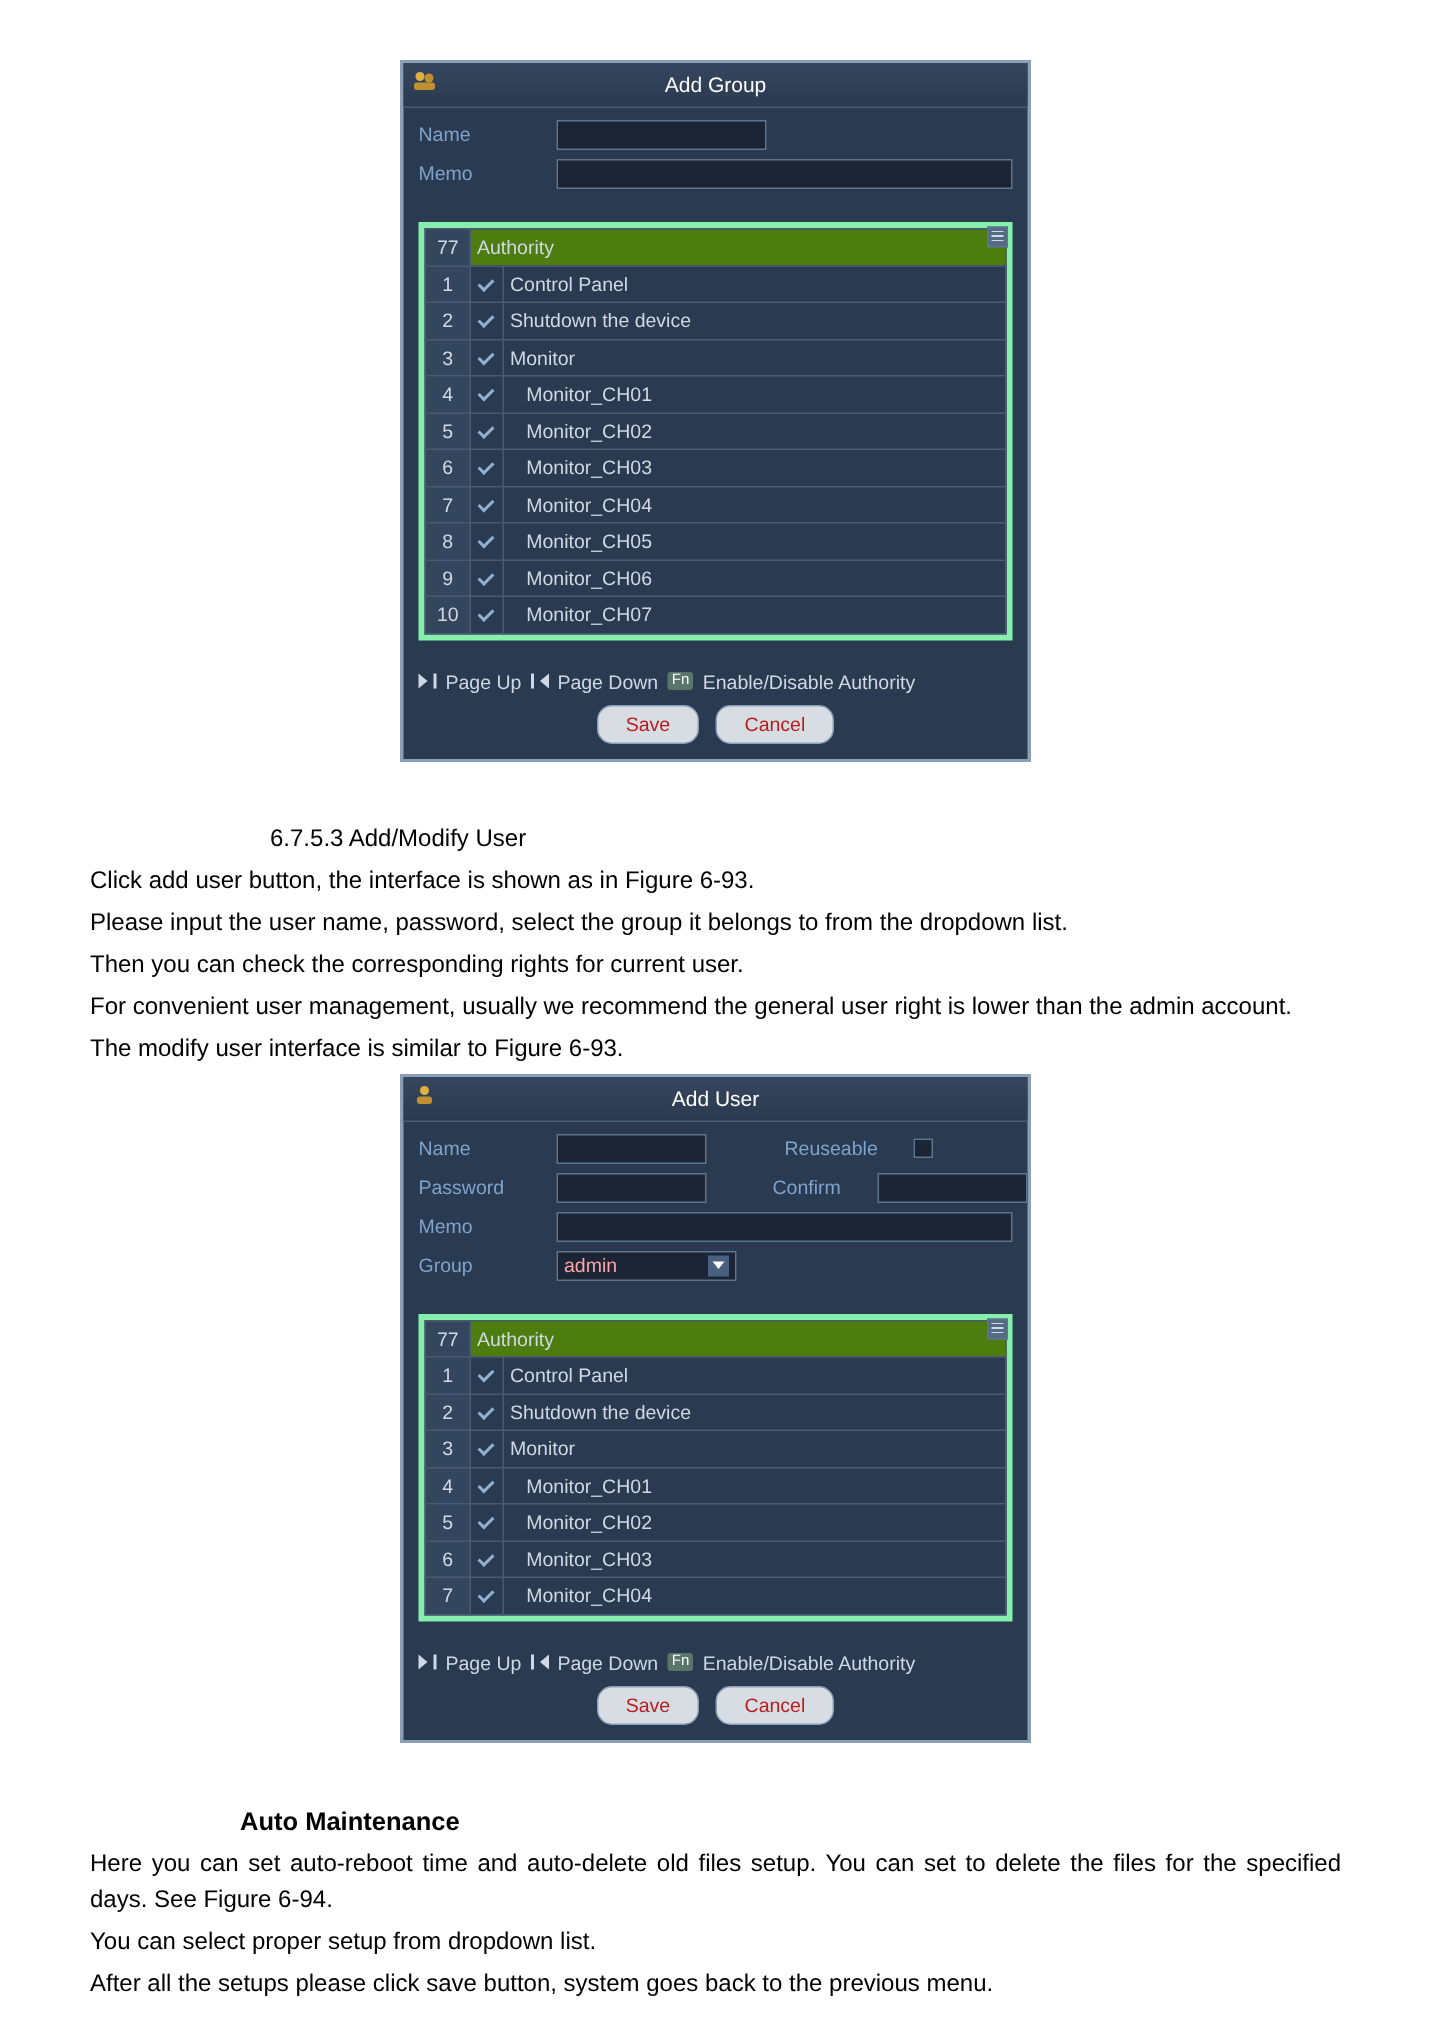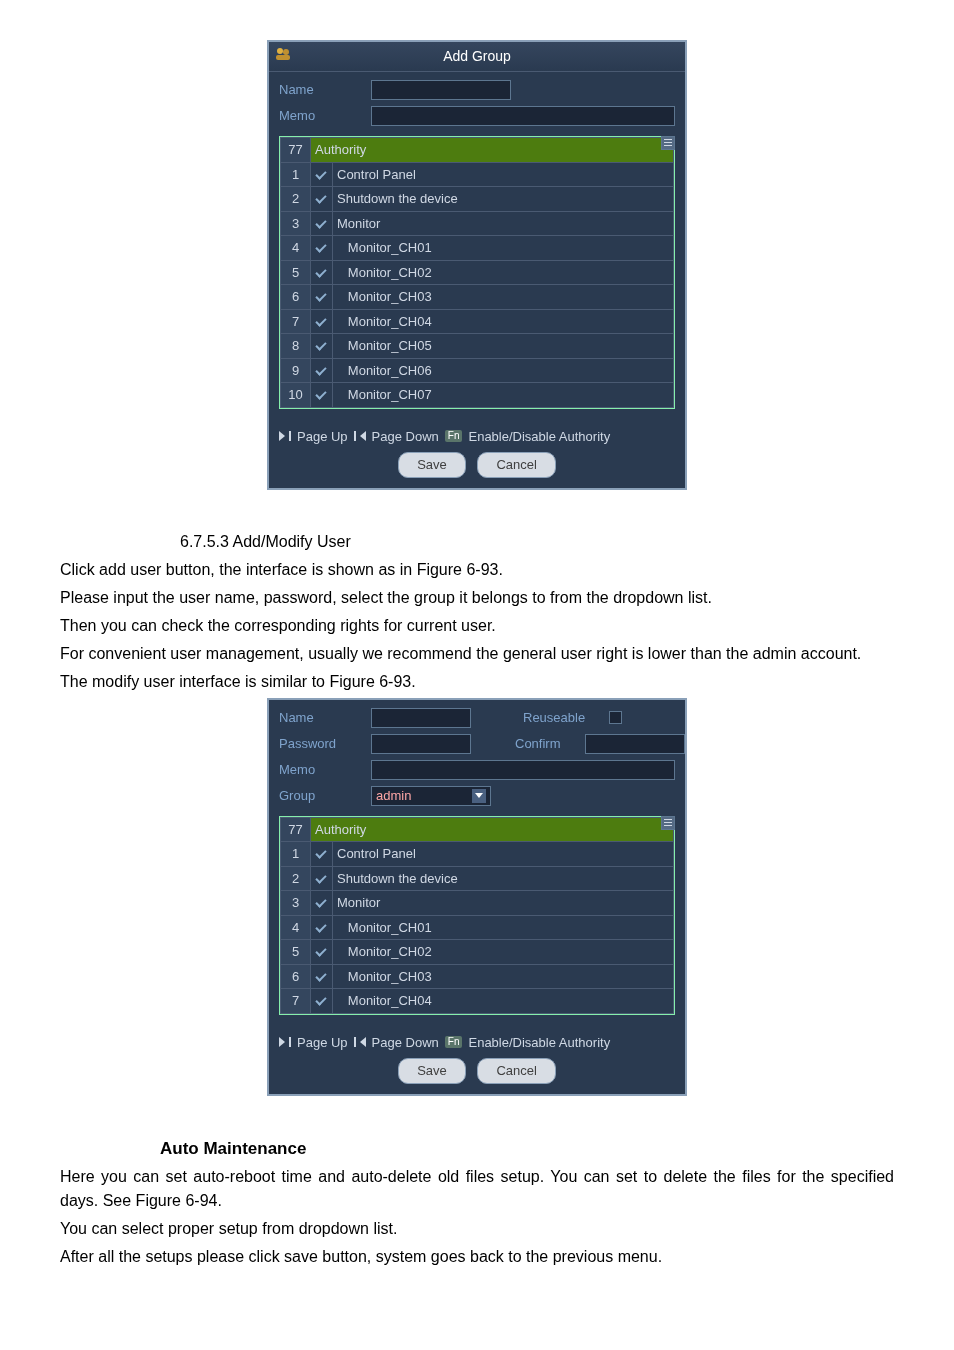--- a/index.html
+++ b/index.html
@@ -82,22 +82,22 @@
     align-items: center;
     justify-content: center;
   }
   .select .caret::after {
     content: "";
     border-left: 4px solid transparent;
     border-right: 4px solid transparent;
     border-top: 5px solid #fff;
   }
   .table-wrap {
-    margin: 0 10px;
-    border: 1px solid #86efac;
+    margin: 12px 10px;
+    border: 4px solid #86efac;
     position: relative;
   }
   .auth-table { width: 100%; border-collapse: collapse; }
   .auth-table th, .auth-table td {
     border: 1px solid #4a5a72;
     padding: 2px 4px;
     font-size: 13px;
     color: #d0d8e4;
     text-align: left;
     font-weight: normal;
@@ -191,21 +191,21 @@
     color: #fff;
     font-size: 10px;
     padding: 1px 3px;
     border-radius: 2px;
     line-height: 1;
   }
   .btn-row { text-align: center; margin-top: 6px; }
   .btn {
     display: inline-block;
     background: #d8dde4;
-    color: #404040;
+    color: #b91c1c;
     border: 1px solid #8aa0b8;
     border-radius: 10px;
     padding: 2px 18px;
     font-size: 13px;
     margin: 0 4px;
     cursor: pointer;
   }
   .section-num { font-weight: normal; text-align: center; }
   .section-title { font-weight: normal; }
   .heading-indent { margin-left: 120px; }
@@ -320,20 +320,29 @@
   <span class="section-num">6.7.5.3</span>
   <span class="section-title">Add/Modify User</span>
 </p>
 <p class="body-text">Click add user button, the interface is shown as in Figure 6-93.</p>
 <p class="body-text">Please input the user name, password, select the group it belongs to from the dropdown list.</p>
 <p class="body-text">Then you can check the corresponding rights for current user.</p>
 <p class="body-text">For convenient user management, usually we recommend the general user right is lower than the admin account.</p>
 <p class="body-text">The modify user interface is similar to Figure 6-93.</p>
 
 <div class="dialog">
+  <div class="dialog-title">
+    <span class="title-icon">
+      <svg viewBox="0 0 16 16">
+          <circle cx="8" cy="5" r="3" fill="#e0b040"></circle>
+          <rect x="3" y="9" width="10" height="5" rx="2" fill="#c09030"></rect>
+        </svg>
+    </span>
+    <span>Add User</span>
+  </div>
   <div class="form-area">
     <div class="form-row">
       <span class="form-label">Name</span>
       <input class="text-input text-pw" style="">
       <span class="form-label" style="min-width:auto;margin-left:28px">Reuseable</span>
       <span class="chk"></span>
     </div>
     <div class="form-row">
       <span class="form-label">Password</span>
       <input class="text-input text-pw" type="password" style="">

